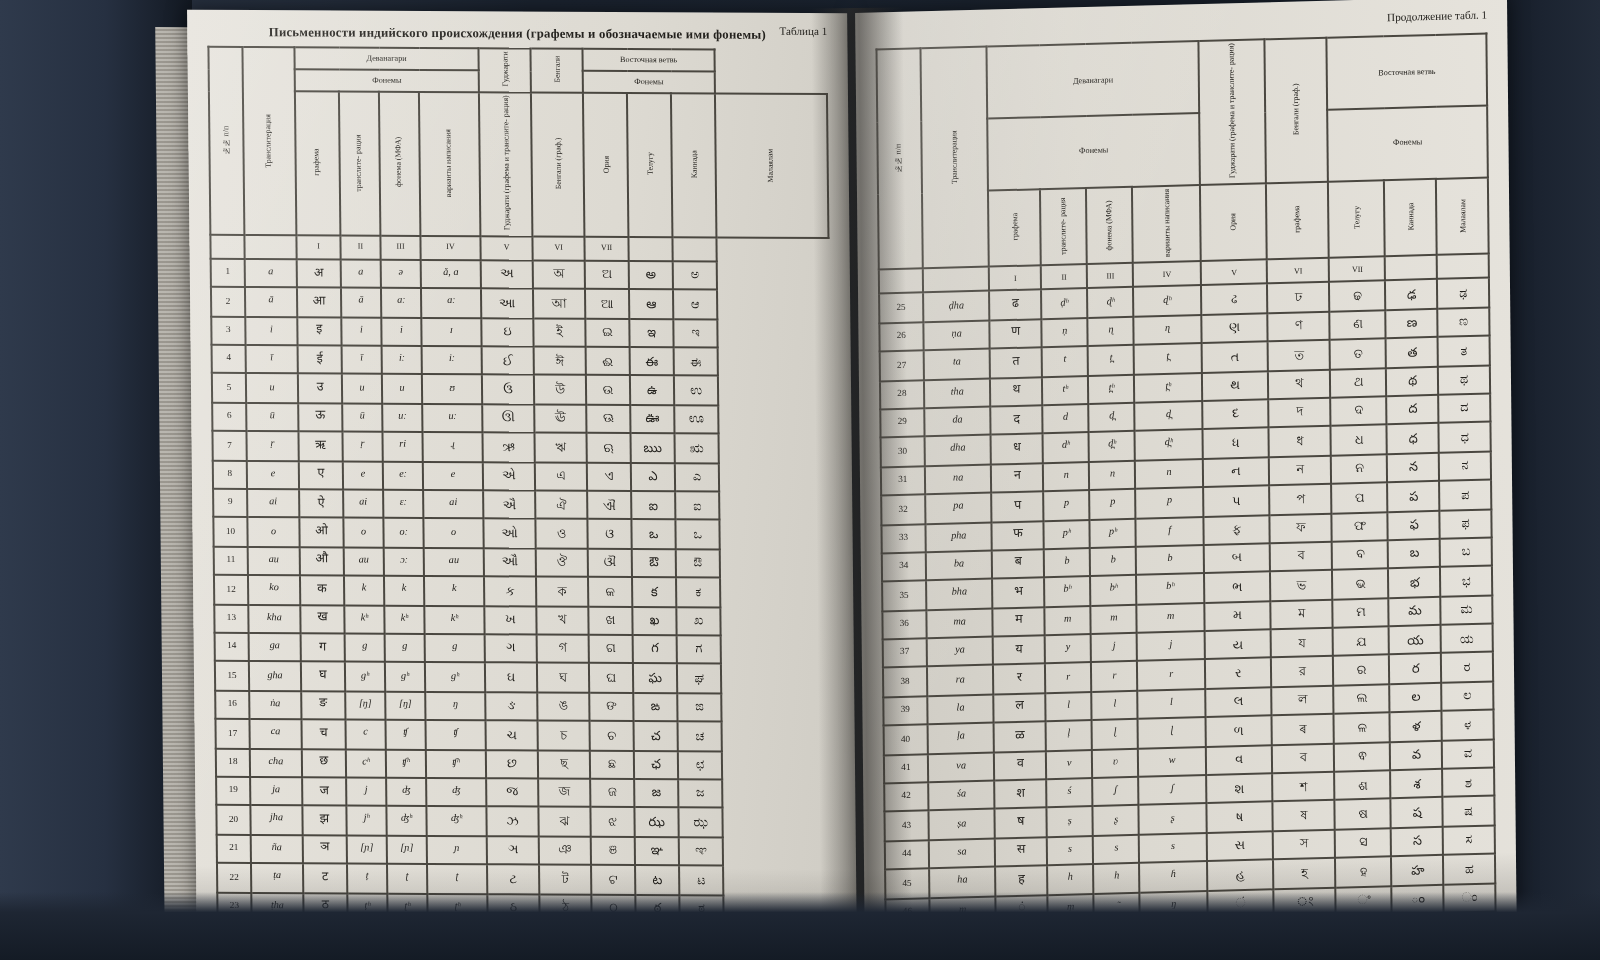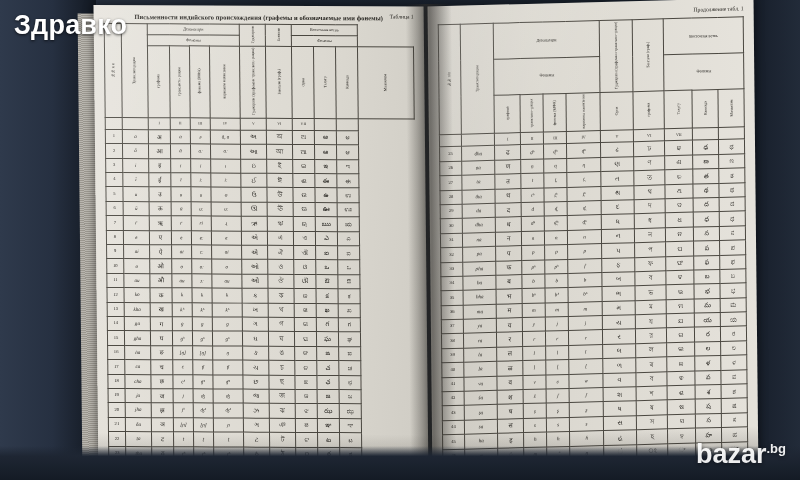--- a/index.html
+++ b/index.html
@@ -902,15 +902,13 @@
         <div class="gloss"></div>
         <div class="shadow-bottom"></div>
       </div>
     </div>
 
     <div id="gutter"></div>
   </div>
 
   <div class="edge-bottom"></div>
 
-  <div id="zdravko">Здравко</div>
-  <div id="bazar"><span class="bg">bazar</span><span class="sfx">.bg</span></div>
 </div>
 
 </body></html>

